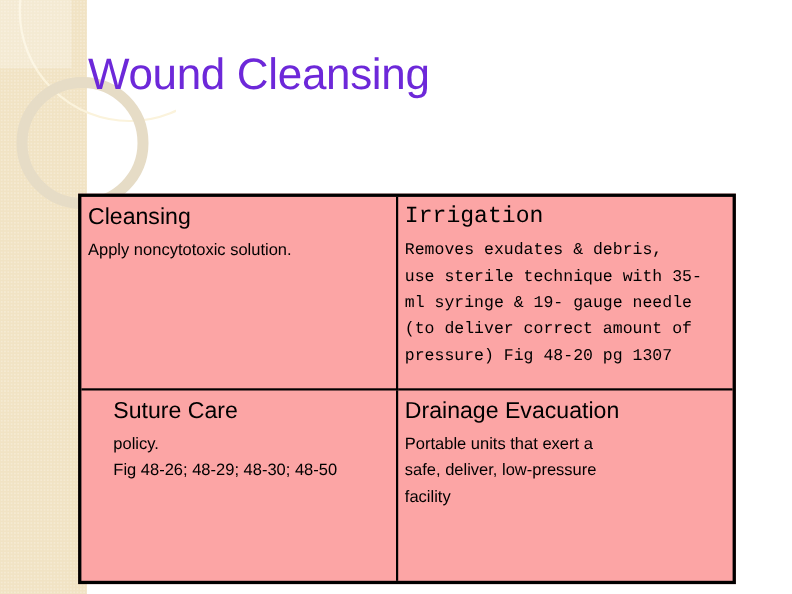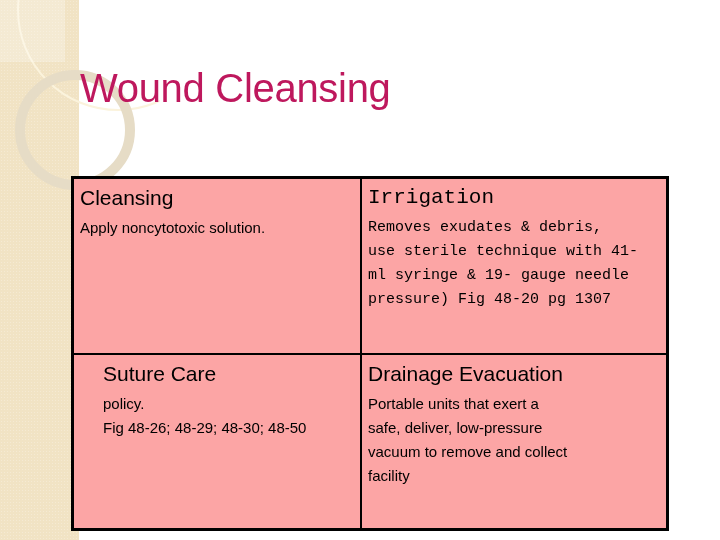--- a/index.html
+++ b/index.html
@@ -9,22 +9,22 @@
       font-family: "Liberation Sans", sans-serif;
     }
     .sidebar {
       position: absolute; left: 0; top: 0; width: 79px; height: 540px;
       background-color: #f1e3c4;
       background-image: radial-gradient(rgba(255,255,255,0.25) 1px, transparent 1px);
       background-size: 3px 3px;
     }
     .deco { position: absolute; left: 0; top: 0; width: 160px; height: 200px; pointer-events: none; }
     .title {
-      position: absolute; left: 80px; top: 64px;
-      font-size: 40px; color: #be185d; letter-spacing: -0.3px;
+      position: absolute; left: 80px; top: 44px;
+      font-size: 40px; color: #6d28d9; letter-spacing: -0.3px;
       line-height: 48px; white-space: nowrap;
     }
     .table {
       position: absolute; left: 71px; top: 132px; width: 598px; height: 355px;
       border: 3px solid #000; box-sizing: border-box; background: #fca5a5;
       display: grid; grid-template-columns: 288px 1fr; grid-template-rows: 176px 1fr; margin-top: 44px;
     }
     .cell { padding: 5px 8px 0 6px; box-sizing: border-box; overflow: hidden; }
     .c0 { border-right: 2px solid #000; border-bottom: 2px solid #000; }
     .c1 { border-bottom: 2px solid #000; font-family: Liberation Mono, monospace; }
@@ -49,34 +49,34 @@
   <div class="cell c0">
     <div class="heading">Cleansing</div>
     <div class="body">
       <div>Apply noncytotoxic solution.</div>
     </div>
   </div>
   <div class="cell c1">
     <div class="heading">Irrigation</div>
     <div class="body">
       <div>Removes exudates &amp; debris,</div>
-      <div>use sterile technique with 41-</div>
+      <div>use sterile technique with 35-</div>
       <div>ml syringe &amp; 19- gauge needle</div>
+      <div>(to deliver correct amount of</div>
       <div>pressure) Fig 48-20 pg 1307</div>
     </div>
   </div>
   <div class="cell c2">
     <div class="heading">Suture Care</div>
     <div class="body">
       <div>policy.</div>
       <div>Fig 48-26; 48-29; 48-30; 48-50</div>
     </div>
   </div>
   <div class="cell c3">
     <div class="heading">Drainage Evacuation</div>
     <div class="body">
       <div>Portable units that exert a</div>
       <div>safe, deliver, low-pressure</div>
-      <div>vacuum to remove and collect</div>
       <div>facility</div>
     </div>
   </div>
 </div>
 
 </body></html>

